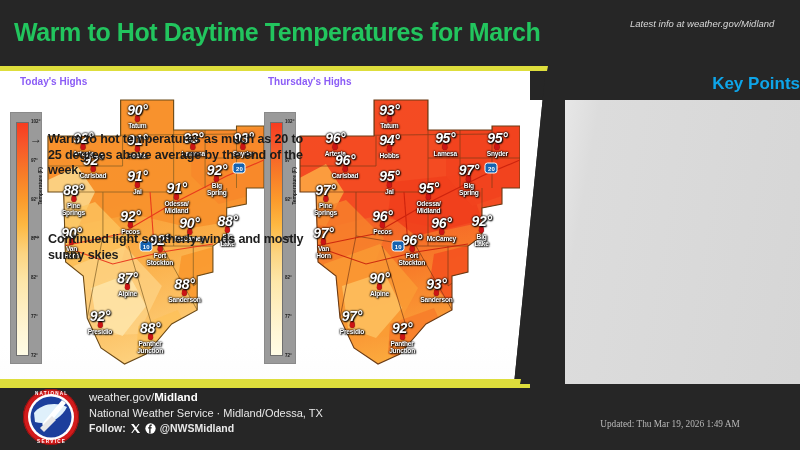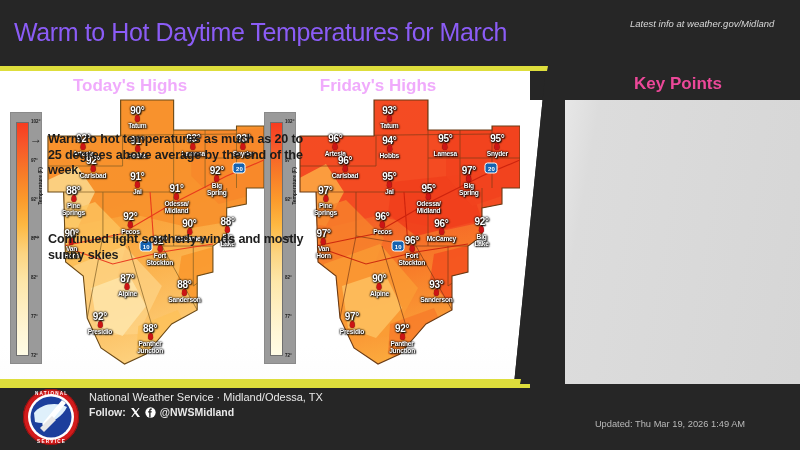--- a/index.html
+++ b/index.html
@@ -10,21 +10,21 @@
     position:relative;
   }
 
   
   #header {
     position:absolute; left:0; top:0; width:800px; height:66px;
     background:#262626;
   }
   #header-title {
     position:absolute; left:14px; top:18px;
-    font-size:25px; font-weight:normal; color:#8b5cf6;
+    font-size:25px; font-weight:bold; color:#22c55e;
     letter-spacing:-0.4px; white-space:nowrap;
   }
   #header-latest {
     position:absolute; right:0px; top:18px;
     font-size:9.5px; color:#d9d9d9; font-style:italic;
     white-space:nowrap; overflow:hidden; width:170px;
     text-align:left;
   }
 
   
@@ -48,22 +48,22 @@
     clip-path:polygon(0 0, 521px 0, 520px 5px, 0 5px);
   }
   #maps-diag-edge {
     position:absolute; left:505px; top:66px; width:60px; height:318px;
     background:#262626; z-index:5;
     -webkit-clip-path:polygon(41px 0, 60px 0, 60px 318px, 9px 318px);
     clip-path:polygon(41px 0, 60px 0, 60px 318px, 9px 318px);
   }
 
   .map-title {
-    position:absolute; font-size:17px; font-weight:bold; color:#f0abfc;
-    text-align:center; white-space:nowrap;
+    position:absolute; font-size:10px; font-weight:bold; color:#8b5cf6;
+    text-align:left; white-space:nowrap;
   }
   #title-today { left:20px; top:76px; width:220px; }
   #title-friday { left:268px; top:76px; width:220px; }
 
   
   .legend {
     position:absolute; width:32px; height:252px;
     background:#9a9a9a; border:1px solid #8a8a8a;
   }
   #legend-left { left:10px; top:112px; }
@@ -102,22 +102,22 @@
   .map-canvas { position:absolute; }
   #map-today  { left:44px;  top:96px; width:220px; height:275px; }
   #map-friday { left:296px; top:96px; width:224px; height:275px; }
   .map-canvas svg { display:block; width:100%; height:100%; }
 
   .city {
     position:absolute; transform:translate(-50%,0);
     text-align:center; white-space:nowrap; pointer-events:none;
   }
   .city .temp {
-    display:block; font-size:10px; font-weight:bold; color:#ffffff;
-    letter-spacing:-0.3px;
+    display:block; font-size:14px; font-weight:bold; color:#ffffff;
+    font-style:italic; letter-spacing:-0.3px;
     text-shadow:0 0 2px #000,0 0 2px #000,1px 1px 1.5px #000;
     line-height:9px;
   }
   .city .pin {
     display:block; width:5px; height:7px; margin:0 auto;
     background:#cc1414;
     border-radius:50% 50% 50% 50% / 62% 62% 38% 38%;
     box-shadow:0 0 1px rgba(0,0,0,.8);
   }
   .city .name {
@@ -133,21 +133,21 @@
     text-align:center; line-height:10px;
   }
 
   
   #keypoints-header {
     position:absolute; left:530px; top:66px; width:270px; height:34px;
     background:#262626;
   }
   #keypoints-title {
     position:absolute; left:556px; top:74px; width:244px;
-    text-align:center; font-size:17px; font-weight:bold; color:#ec4899;
+    text-align:right; font-size:17px; font-weight:bold; color:#0ea5e9;
   }
   #keypoints-panel {
     position:absolute; left:530px; top:100px; width:270px; height:284px;
     background:linear-gradient(100deg,#f2f2f2 0%,#dcdcdc 22%,#d6d6d6 100%);
     -webkit-clip-path:polygon(20px 0, 270px 0, 270px 284px, 0 284px);
     clip-path:polygon(20px 0, 270px 0, 270px 284px, 0 284px);
   }
   .kp-item {
     position:absolute; left:48px; width:262px;
     font-size:12.6px; font-weight:bold; color:#1c1c1c;
@@ -172,37 +172,38 @@
   #f-web b { color:#ffffff; }
   #f-follow { font-size:10.5px; font-weight:bold; line-height:15px;
               display:flex; align-items:center; gap:4px; }
   #f-nws { font-size:11px; line-height:16px; }
   .sm-ico { display:inline-block; width:11px; height:11px;
             vertical-align:-1px; }
   #updated-stamp {
     position:absolute; left:540px; top:419px; width:260px;
     text-align:center; font-size:9.3px; color:#b9b9b9;
     white-space:nowrap;
+    font-family:Liberation Serif, serif;
   }
 </style>
 </head>
 <body>
 
 <div id="header">
   <div id="header-title">Warm to Hot Daytime Temperatures for March</div>
   <div id="header-latest">Latest info at weather.gov/Midland</div>
 </div>
 
 <div id="maps-panel"></div>
 <div id="maps-top-rule"></div>
 <div id="maps-bottom-rule"></div>
 <div id="maps-diag-edge"></div>
 
 <div class="map-title" id="title-today">Today's Highs</div>
-<div class="map-title" id="title-friday">Friday's Highs</div>
+<div class="map-title" id="title-friday">Thursday's Highs</div>
 
 <div class="legend" id="legend-left">
   <div class="legend-axis-label">Temperature (F)</div>
   <div class="legend-bar"></div>
   <div class="legend-ticks">
       <div class="legend-tick" style="top: 6px;">102°</div>
       <div class="legend-tick" style="top: 45px;">97°</div>
       <div class="legend-tick" style="top: 84px;">92°</div>
       <div class="legend-tick" style="top: 123px;">87°</div>
       <div class="legend-tick" style="top: 162px;">82°</div>
@@ -556,20 +557,21 @@
     <path d="M18,40 L30,28 L34,32 L22,44 Z" fill="#e8e8e8"></path>
     <circle cx="29" cy="29" r="27.5" fill="none" stroke="#8d0f0f" stroke-width="1"></circle>
     <g fill="#ffffff" font-size="4.6" font-family="Liberation Sans, sans-serif" font-weight="bold">
       <text x="29" y="6.6" text-anchor="middle">N A T I O N A L</text>
       <text x="29" y="55.4" text-anchor="middle">S E R V I C E</text>
     </g>
   </svg>
 </div>
 
 <div id="footer-text">
+  <div class="f-line" id="f-web"><span>weather.gov/</span><b>Midland</b></div>
   <div class="f-line" id="f-nws">National Weather Service · Midland/Odessa, TX</div>
   <div class="f-line" id="f-follow">
     <span>Follow:</span>
     <span class="sm-ico">
       <svg viewBox="0 0 16 16">
           <path d="M1.5,1.5 L6.4,8.1 L1.8,14.5 L3.5,14.5 L7.2,9.4 L10.9,14.5 L14.6,14.5 L9.5,7.6 L13.9,1.5 L12.2,1.5 L8.7,6.3 L5.2,1.5 Z" fill="#ffffff"></path>
         </svg>
     </span>
     <span class="sm-ico">
       <svg viewBox="0 0 16 16">

